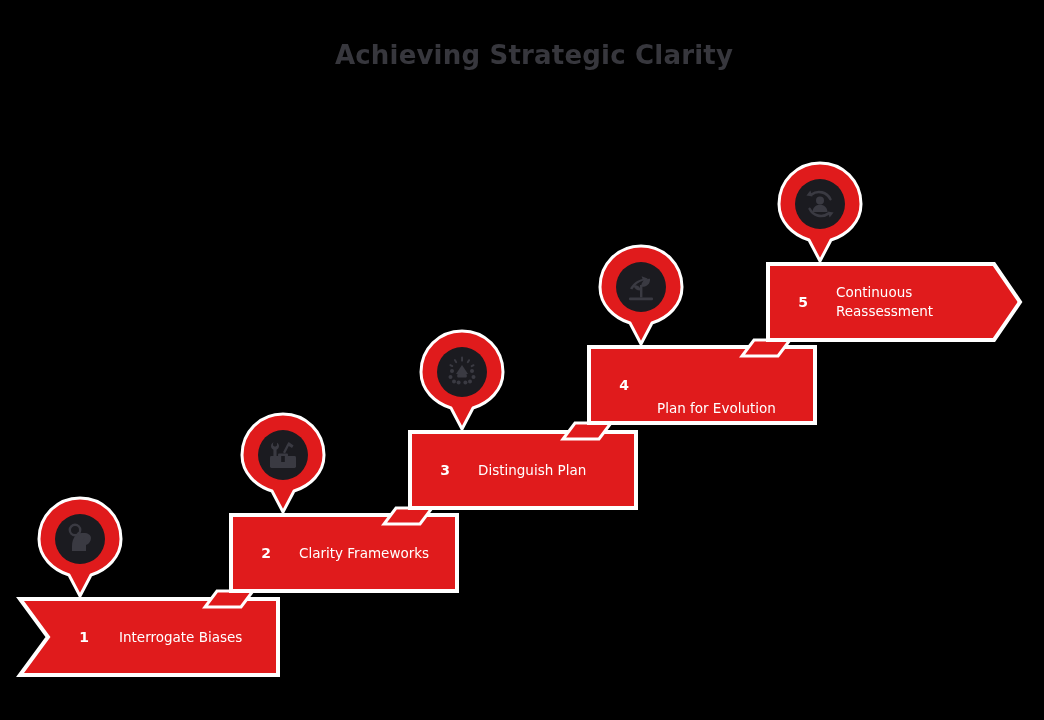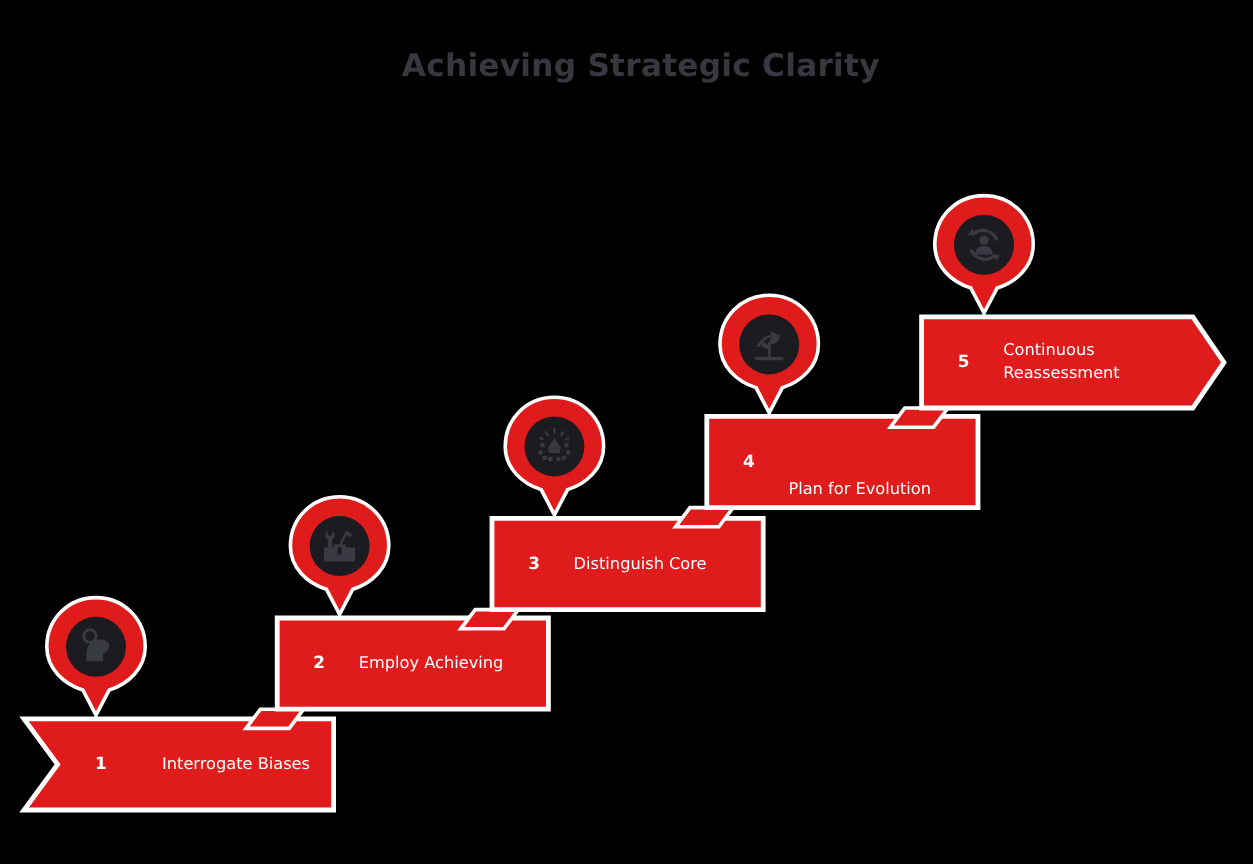--- a/index.html
+++ b/index.html
@@ -49,21 +49,21 @@
 
   <div class="title">Achieving Strategic Clarity</div>
 
   <div class="step" style="left:20px;top:597px;">
     <div class="banner">
       <svg width="264" height="80" viewBox="0 0 264 80">
         <path d="M0,2 L258,2 L258,78 L0,78 L28,40 Z" fill="#e01b1c" stroke="#ffffff" stroke-width="4"></path>
       </svg>
       <div class="banner-text" style="width:264px;padding-left:55px;box-sizing:border-box;">
         <span class="b-num">1</span>
-        <span class="b-label" style="margin-left:42px;">Interrogate Biases</span>
+        <span class="b-label" style="margin-left:26px;">Interrogate Biases</span>
       </div>
     </div>
     <div class="pin" style="left:17px;top:-100px;">
       <svg width="86" height="102" viewBox="0 0 86 102">
         <path d="M43,1 C20,1 2,19 2,42 C2,60 16,73 32,78 L43,99 L54,78 C70,73 84,60 84,42 C84,19 66,1 43,1 Z" fill="#e01b1c" stroke="#ffffff" stroke-width="3"></path>
         <circle cx="43" cy="42" r="25" fill="#1b1b20"></circle>
       </svg>
       <div class="glyph" style="left:25px;top:24px;">
         <svg width="36" height="36" viewBox="0 0 36 36">
           <g fill="#3a3a42">
@@ -77,21 +77,21 @@
   </div>
 
   <div class="step" style="left:229px;top:513px;">
     <div class="banner">
       <svg width="234" height="98" viewBox="0 0 234 98">
         <path d="M0,78 L24,78 L12,94 L-24,94 L-12,78 Z" fill="#e01b1c" stroke="#ffffff" stroke-width="3"></path>
         <path d="M2,2 L228,2 L228,78 L2,78 Z" fill="#e01b1c" stroke="#ffffff" stroke-width="4"></path>
       </svg>
       <div class="banner-text" style="width:234px;height:80px;padding-left:28px;box-sizing:border-box;">
         <span class="b-num">2</span>
-        <span class="b-label" style="margin-left:24px;">Employ Achieving</span>
+        <span class="b-label" style="margin-left:24px;">Clarity Frameworks</span>
       </div>
     </div>
     <div class="pin" style="left:11px;top:-100px;">
       <svg width="86" height="102" viewBox="0 0 86 102">
         <path d="M43,1 C20,1 2,19 2,42 C2,60 16,73 32,78 L43,99 L54,78 C70,73 84,60 84,42 C84,19 66,1 43,1 Z" fill="#e01b1c" stroke="#ffffff" stroke-width="3"></path>
         <circle cx="43" cy="42" r="25" fill="#1b1b20"></circle>
       </svg>
       <div class="glyph" style="left:25px;top:24px;">
         <svg width="36" height="36" viewBox="0 0 36 36">
           <g fill="#3a3a42">
@@ -107,21 +107,21 @@
   </div>
 
   <div class="step" style="left:408px;top:430px;">
     <div class="banner">
       <svg width="234" height="98" viewBox="0 0 234 98">
         <path d="M0,78 L24,78 L12,94 L-24,94 L-12,78 Z" fill="#e01b1c" stroke="#ffffff" stroke-width="3"></path>
         <path d="M2,2 L228,2 L228,78 L2,78 Z" fill="#e01b1c" stroke="#ffffff" stroke-width="4"></path>
       </svg>
       <div class="banner-text" style="width:234px;height:80px;padding-left:28px;box-sizing:border-box;">
         <span class="b-num">3</span>
-        <span class="b-label" style="margin-left:24px;">Distinguish Core</span>
+        <span class="b-label" style="margin-left:24px;">Distinguish Plan</span>
       </div>
     </div>
     <div class="pin" style="left:11px;top:-100px;">
       <svg width="86" height="102" viewBox="0 0 86 102">
         <path d="M43,1 C20,1 2,19 2,42 C2,60 16,73 32,78 L43,99 L54,78 C70,73 84,60 84,42 C84,19 66,1 43,1 Z" fill="#e01b1c" stroke="#ffffff" stroke-width="3"></path>
         <circle cx="43" cy="42" r="25" fill="#1b1b20"></circle>
       </svg>
       <div class="glyph" style="left:25px;top:24px;">
         <svg width="36" height="36" viewBox="0 0 36 36">
           <g fill="#3a3a42">

